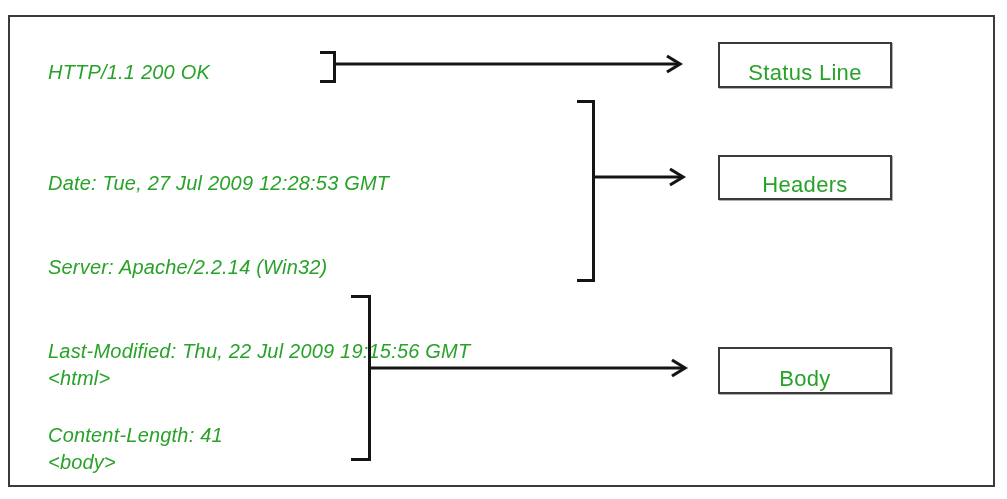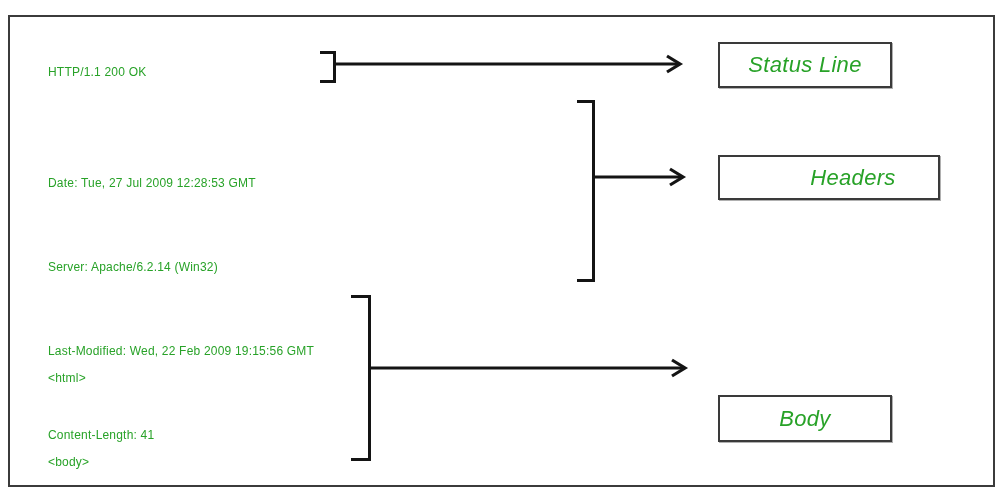--- a/index.html
+++ b/index.html
@@ -12,47 +12,46 @@
   html,body{margin:0;padding:0;background:var(--background);}
   .canvas{
     position:relative;width:1007px;height:499px;background:var(--background);
     font-family:"Liberation Sans", sans-serif;overflow:hidden;
   }
   .frame{
     position:absolute;left:8px;top:15px;width:983px;height:468px;
     border:2px solid var(--frame-border);background:var(--background);
   }
   .green-text{
-    position:absolute;color:var(--accent-green);font-size:12px;line-height:28px;
-    white-space:pre;letter-spacing:0.2px;
+    position:absolute;color:var(--accent-green);font-size:20px;line-height:28px;
+    white-space:pre;letter-spacing:0.2px;font-style:italic;
   }
   .bracket{
     position:absolute;border:3px solid var(--connector-black);border-left:none;
   }
   .arrow{position:absolute;}
   .label-box{
     position:absolute;width:170px;border:2px solid var(--box-border);
-    background:var(--background);display:flex;align-items:center;justify-content:center;
+    background:var(--background);display:flex;align-items:flex-end;justify-content:center;
     box-shadow:1px 1px 0 #b0b0b0;
-    font-style:italic;
   }
   .label-box span{color:var(--accent-green);font-size:22px;letter-spacing:0.3px;}
 </style>
 </head>
 <body>
 
 <div class="canvas">
   <div class="frame"></div>
 
   <div class="green-text" style="left:48px;top:58px;">HTTP/1.1 200 OK</div>
 
   <div class="green-text" style="left:48px;top:113px;">
     <div>Date: Tue, 27 Jul 2009 12:28:53 GMT</div>
-    <div>Server: Apache/6.2.14 (Win32)</div>
-    <div>Last-Modified: Wed, 22 Feb 2009 19:15:56 GMT</div>
+    <div>Server: Apache/2.2.14 (Win32)</div>
+    <div>Last-Modified: Thu, 22 Jul 2009 19:15:56 GMT</div>
     <div>Content-Length: 41</div>
     
     
   </div>
 
   <div class="green-text" style="left:48px;top:308px;">
     <div>&lt;html&gt;</div>
     <div>&lt;body&gt;</div>
     
     
@@ -78,19 +77,19 @@
   <div class="arrow" style="left:368px;top:357px;">
     <svg width="322" height="22">
       <line x1="0" y1="11" x2="315" y2="11" stroke="#141414" stroke-width="3"></line>
       <polyline points="304,3 317,11 304,19" fill="none" stroke="#141414" stroke-width="3.2"></polyline>
     </svg>
   </div>
 
   <div class="label-box" style="left:718px;top:42px;height:42px;">
     <span>Status Line</span>
   </div>
-  <div class="label-box" style="left:718px;top:155px;height:41px;padding-left:48px;">
+  <div class="label-box" style="left:718px;top:155px;height:41px;">
     <span>Headers</span>
   </div>
-  <div class="label-box" style="left:718px;top:347px;height:43px;margin-top:48px;">
+  <div class="label-box" style="left:718px;top:347px;height:43px;">
     <span>Body</span>
   </div>
 </div>
 
 </body></html>

